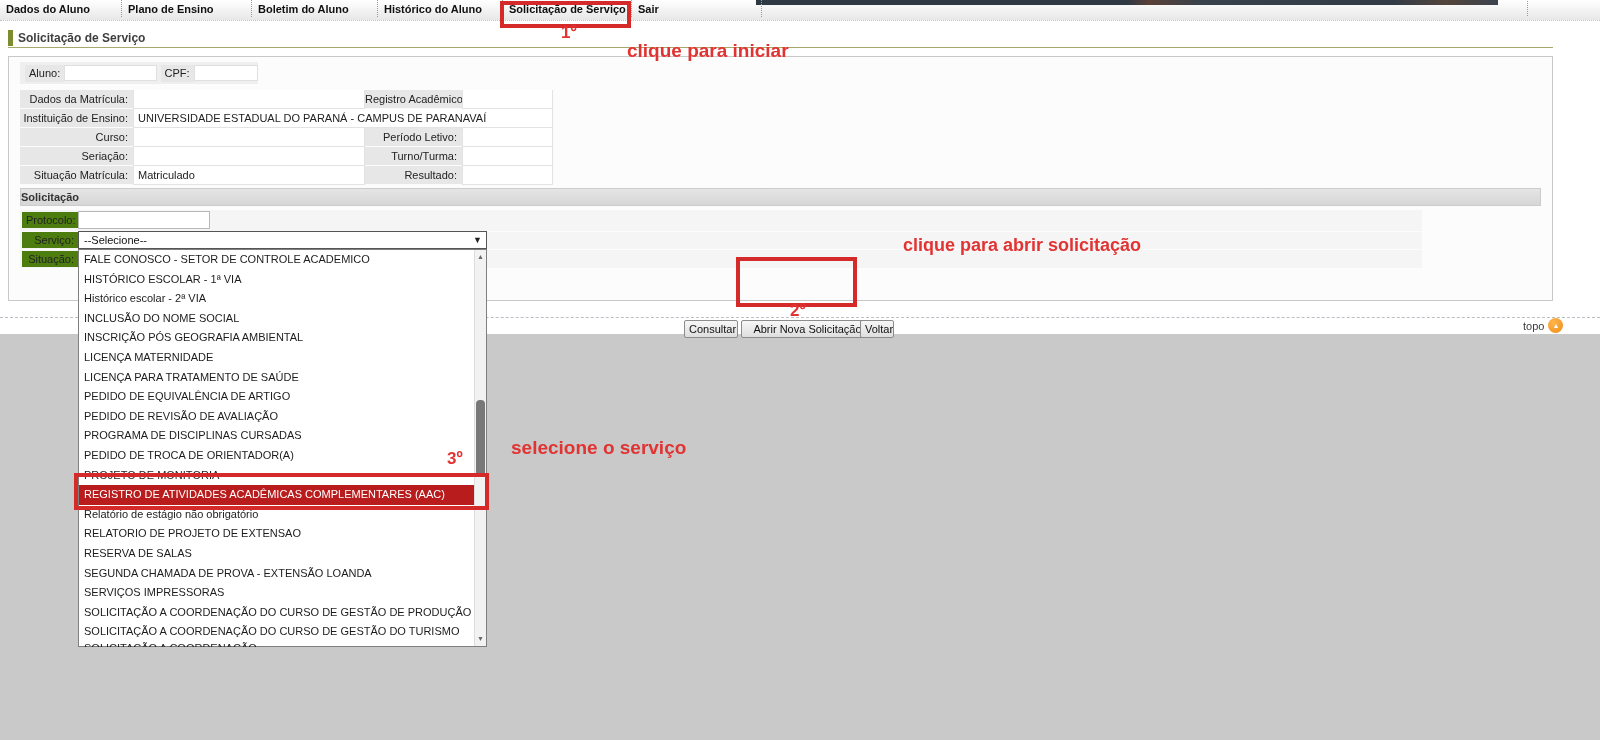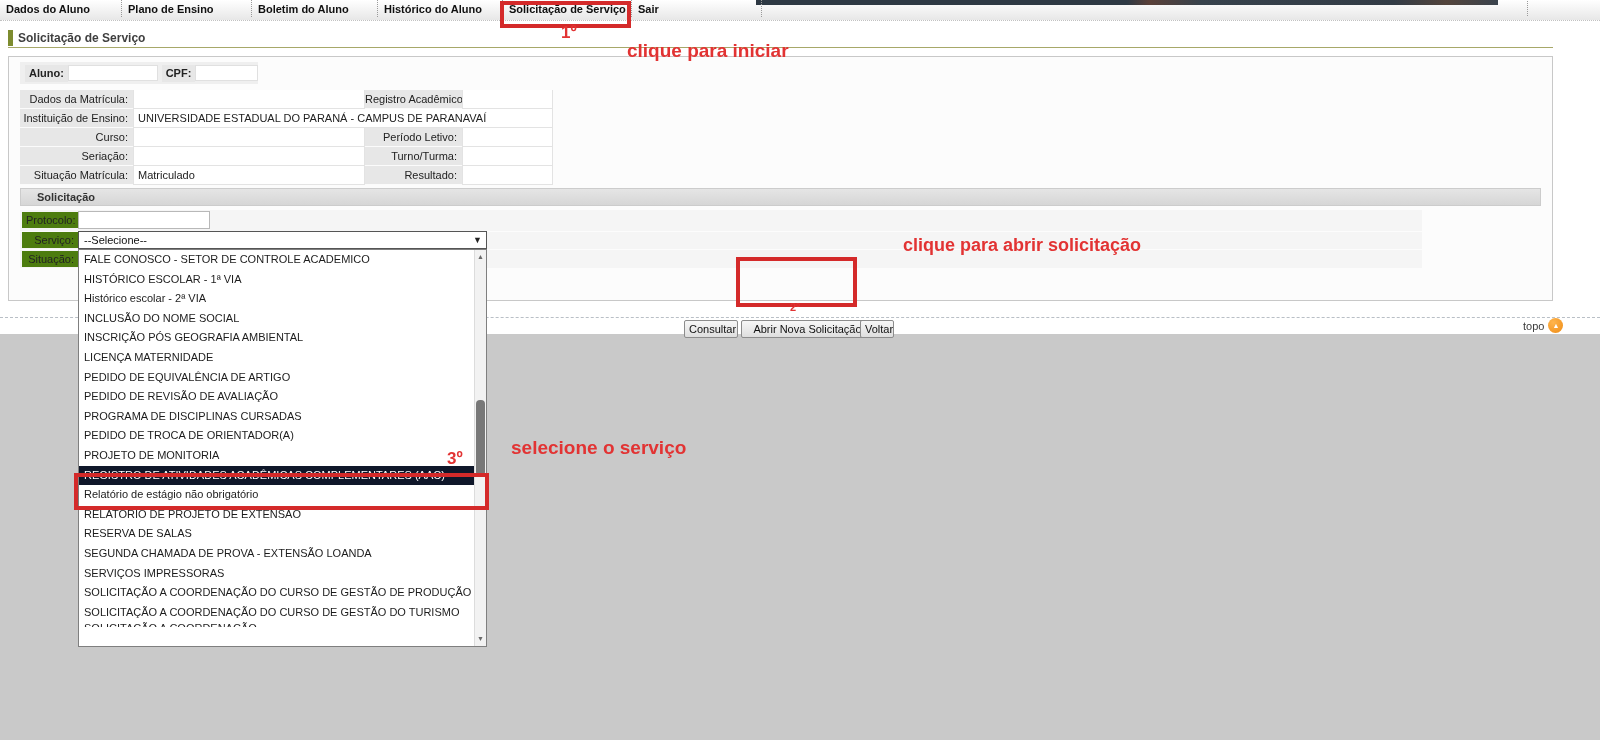--- a/index.html
+++ b/index.html
@@ -23,35 +23,35 @@
   .title-underline{position:absolute;left:8px;top:47px;width:1545px;height:1px;background:#a7a869;}
   
   .content-box{position:absolute;left:8px;top:56px;width:1545px;height:245px;
     box-sizing:border-box;border:1px solid #c8c8c8;background:#fcfcfc;}
   .band{position:absolute;background:#f1f1f1;}
   .lbl-cell{background:#e7e7e7;color:#222;font-size:11px;line-height:17px;
     padding:0 4px;white-space:nowrap;}
   .field{background:#ffffff;border:1px solid #e0e0e0;box-sizing:border-box;}
   .aluno-row{position:absolute;left:20px;top:62px;width:238px;height:22px;background:#efefef;
     display:flex;align-items:center;}
-  .aluno-row .lbl-cell{margin-left:5px;font-weight:bold;}
+  .aluno-row .lbl-cell{margin-left:5px;}
   .aluno-row .field{height:16px;}
   
   .mat-table{position:absolute;left:20px;top:90px;display:grid;
     grid-template-columns:113px 232px 97px 91px;grid-auto-rows:19px;}
   .mat-table .lbl{background:#e7e7e7;font-size:11px;color:#222;text-align:right;
     padding-right:5px;line-height:19px;white-space:nowrap;border-bottom:1px solid #fbfbfb;}
   .mat-table .val{background:#ffffff;font-size:11px;color:#222;line-height:19px;
     padding-left:4px;white-space:nowrap;border:1px solid #e3e3e3;border-top:none;box-sizing:border-box;}
   .mat-table .span3{grid-column:2 / 5;}
   
   .section-header{position:absolute;left:20px;top:188px;width:1521px;height:18px;
     box-sizing:border-box;background:linear-gradient(#e5e5e5,#d6d6d6);
     border:1px solid #cccccc;font-size:11px;font-weight:bold;color:#333;
-    line-height:16px;padding-left:16px;}
+    line-height:16px;padding-left:0;}
   .proto-band{left:20px;top:210px;width:1402px;height:21px;background:#f5f5f5;}
   .serv-band{left:20px;top:232px;width:1402px;height:17px;background:#f5f5f5;}
   .sit-band{left:20px;top:250px;width:1402px;height:18px;background:#f5f5f5;}
   .small-lbl{position:absolute;font-size:11px;color:#222;background:#4d7c0f;
     text-align:right;padding:0 4px;line-height:16px;white-space:nowrap;}
   .proto-input{position:absolute;left:78px;top:211px;width:132px;height:18px;
     box-sizing:border-box;border:1px solid #b8b8b8;background:#fff;font-size:11px;padding:0 3px;}
   .select-box{position:absolute;left:78px;top:231px;width:409px;height:18px;
     box-sizing:border-box;border:1px solid #555;background:#fff;font-size:11px;color:#111;
     display:flex;align-items:center;justify-content:space-between;padding:0 4px 0 5px;cursor:default;}
@@ -59,21 +59,21 @@
   
   .btn{position:absolute;top:276px;height:18px;box-sizing:border-box;
     background:linear-gradient(#f7f7f7,#dedede);border:1px solid #8c8c8c;border-radius:2px;
     font-size:11px;color:#111;text-align:center;line-height:16px;cursor:pointer;
     font-family:"Liberation Sans",sans-serif;white-space:nowrap;padding:0 4px;margin-top:44px;}
   
   .dropdown{position:absolute;left:78px;top:249px;width:409px;height:398px;
     box-sizing:border-box;border:1px solid #7f7f7f;background:#ffffff;z-index:10;}
   .dd-item{height:19.6px;line-height:19.6px;font-size:11px;color:#1c1c1c;
     padding-left:5px;white-space:nowrap;overflow:hidden;cursor:default;}
-  .dd-item.selected{background:#0f172a;color:#ffffff;}
+  .dd-item.selected{background:#b91c1c;color:#ffffff;}
   .dd-partial{height:5px;overflow:hidden;font-size:11px;padding-left:5px;color:#1c1c1c;}
   .scrollbar{position:absolute;right:0;top:0;width:12px;height:396px;background:#f2f2f2;
     border-left:1px solid #dcdcdc;box-sizing:border-box;}
   .sb-btn{position:absolute;left:0;width:11px;height:14px;text-align:center;
     font-size:7px;color:#6a6a6a;line-height:14px;cursor:pointer;}
   .sb-up{top:0;}
   .sb-down{bottom:0;}
   .sb-thumb{position:absolute;left:1px;top:150px;width:9px;height:76px;
     background:#787878;border-radius:4px;cursor:grab;}
   
@@ -163,20 +163,21 @@
 <button class="btn" style="left:741px;width:133px;">Abrir Nova Solicitação</button>
 <button class="btn" style="left:860px;width:34px;">Voltar</button>
 
 <div class="dropdown">
   <div class="dd-item">FALE CONOSCO - SETOR DE CONTROLE ACADEMICO</div>
   <div class="dd-item">HISTÓRICO ESCOLAR - 1ª VIA</div>
   <div class="dd-item">Histórico escolar - 2ª VIA</div>
   <div class="dd-item">INCLUSÃO DO NOME SOCIAL</div>
   <div class="dd-item">INSCRIÇÃO PÓS GEOGRAFIA AMBIENTAL</div>
   <div class="dd-item">LICENÇA MATERNIDADE</div>
+  <div class="dd-item">LICENÇA PARA TRATAMENTO DE SAÚDE</div>
   <div class="dd-item">PEDIDO DE EQUIVALÊNCIA DE ARTIGO</div>
   <div class="dd-item">PEDIDO DE REVISÃO DE AVALIAÇÃO</div>
   <div class="dd-item">PROGRAMA DE DISCIPLINAS CURSADAS</div>
   <div class="dd-item">PEDIDO DE TROCA DE ORIENTADOR(A)</div>
   <div class="dd-item">PROJETO DE MONITORIA</div>
   <div class="dd-item selected">REGISTRO DE ATIVIDADES ACADÊMICAS COMPLEMENTARES (AAC)</div>
   <div class="dd-item">Relatório de estágio não obrigatório</div>
   <div class="dd-item">RELATORIO DE PROJETO DE EXTENSAO</div>
   <div class="dd-item">RESERVA DE SALAS</div>
   <div class="dd-item">SEGUNDA CHAMADA DE PROVA - EXTENSÃO LOANDA</div>
@@ -189,21 +190,21 @@
     <div class="sb-thumb"></div>
     <div class="sb-btn sb-down">▼</div>
   </div>
 </div>
 
 <div class="red-box" style="left:500px;top:1px;width:123px;height:19px;"></div>
 <div class="red-note" style="left:561px;top:23px;font-size:17px;">1º</div>
 <div class="red-note" style="left:627px;top:40px;font-size:19px;">clique para iniciar</div>
 
 <div class="red-box" style="left:736px;top:257px;width:113px;height:42px;"></div>
-<div class="red-note" style="left:754px;top:301px;font-size:11px;margin-left:36px;">2º</div>
+<div class="red-note" style="left:754px;top:301px;font-size:17px;margin-left:36px;">2º</div>
 <div class="red-note" style="left:903px;top:235px;font-size:18px;">clique para abrir solicitação</div>
 
 <div class="red-box" style="left:74px;top:473px;width:407px;height:29px;"></div>
 <div class="red-note" style="left:447px;top:449px;font-size:17px;">3º</div>
 <div class="red-note" style="left:511px;top:437px;font-size:19px;">selecione o serviço</div>
 
 <div class="dashed-line"></div>
 <div class="topo-link">
   <span>topo</span>
   <span class="topo-icon">▲</span>

